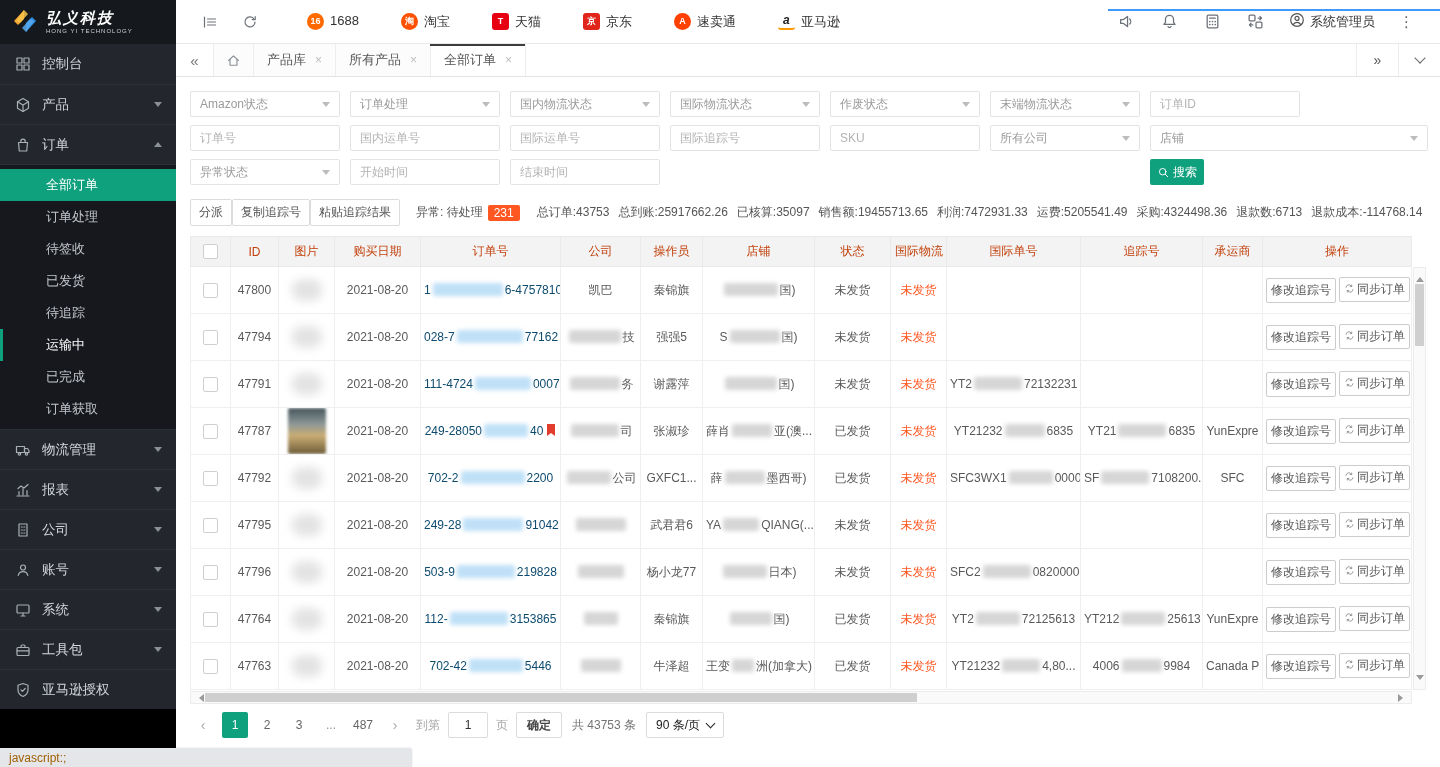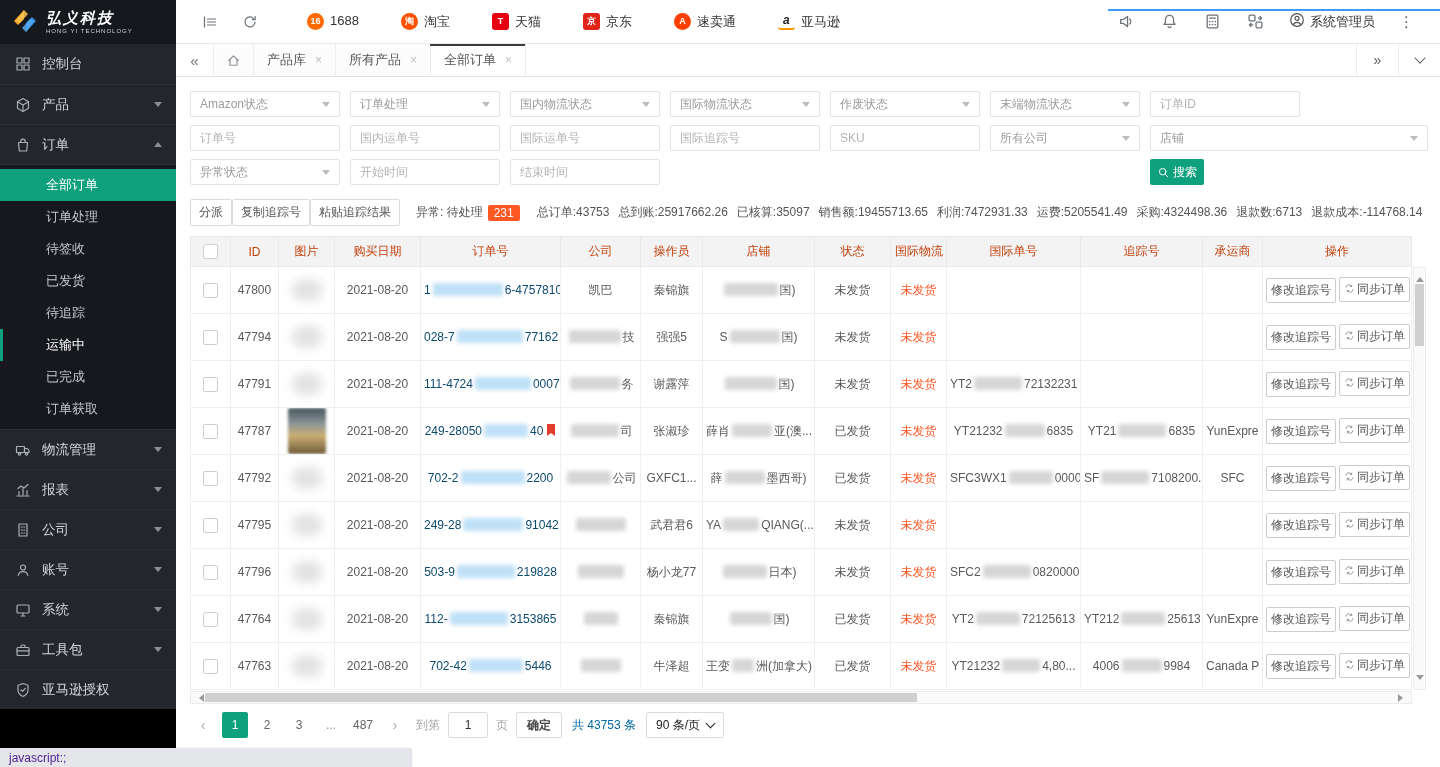--- a/index.html
+++ b/index.html
@@ -93,26 +93,26 @@
 
   
   .pagination { display:flex; align-items:center; gap:6px; margin-top:8px; font-size:12px; color:#666; }
   .pg { min-width:26px; height:26px; display:flex; align-items:center; justify-content:center; cursor:pointer; }
   .pg.active { background:#0fa07d; color:#fff; border-radius:2px; }
   .pg.dots { color:#999; cursor:default; }
   .pg-nav { color:#a9a9a9; font-size:14px; }
   .pg-label { color:#a6a6a6; margin:0 2px; }
   .pg-input { width:40px; height:26px; border:1px solid #dcdcdc; border-radius:2px; text-align:center; font-size:12px; color:#333; outline:none; }
   .pg-confirm { height:26px; padding:0 10px; border:1px solid #dcdcdc; border-radius:2px; background:#fff; font-size:12px; color:#444; font-weight:bold; cursor:pointer; }
-  .pg-total { color:#0369a1; margin-left:4px; }
+  .pg-total { color:#737373; margin-left:4px; }
   .pg-size { height:26px; border:1px solid #dcdcdc; border-radius:2px; display:flex; align-items:center; gap:7px; padding:0 9px; color:#222; cursor:pointer; margin-left:4px; }
   .chev-dark { width:7px; height:7px; border-right:1.8px solid #222; border-bottom:1.8px solid #222; transform:rotate(45deg); margin-top:-3px; }
 
   
-  .status-bubble { position:fixed; left:0; bottom:0; width:412px; height:19px; background:#e4e6e9; border-top-right-radius:3px; box-shadow:0 0 2px rgba(0,0,0,.15); display:flex; align-items:center; padding:0 9px; font-size:12px; color:#4c1d95; z-index:50;margin-top:20px; }
+  .status-bubble { position:fixed; left:0; bottom:0; width:412px; height:19px; background:#e4e6e9; border-top-right-radius:3px; box-shadow:0 0 2px rgba(0,0,0,.15); display:flex; align-items:center; padding:0 9px; font-size:12px; color:#a16207; z-index:50;margin-top:20px; }
   .topline { position:fixed; top:9px; left:1108px; width:332px; height:2px; background:#3f9bfb; z-index:60; }
 </style>
 </head>
 <body>
 
 <div class="app">
 
   <aside class="sidebar">
     <div class="logo">
       <span id="logo-mark"><svg width="30" height="26" viewBox="0 0 30 26">

